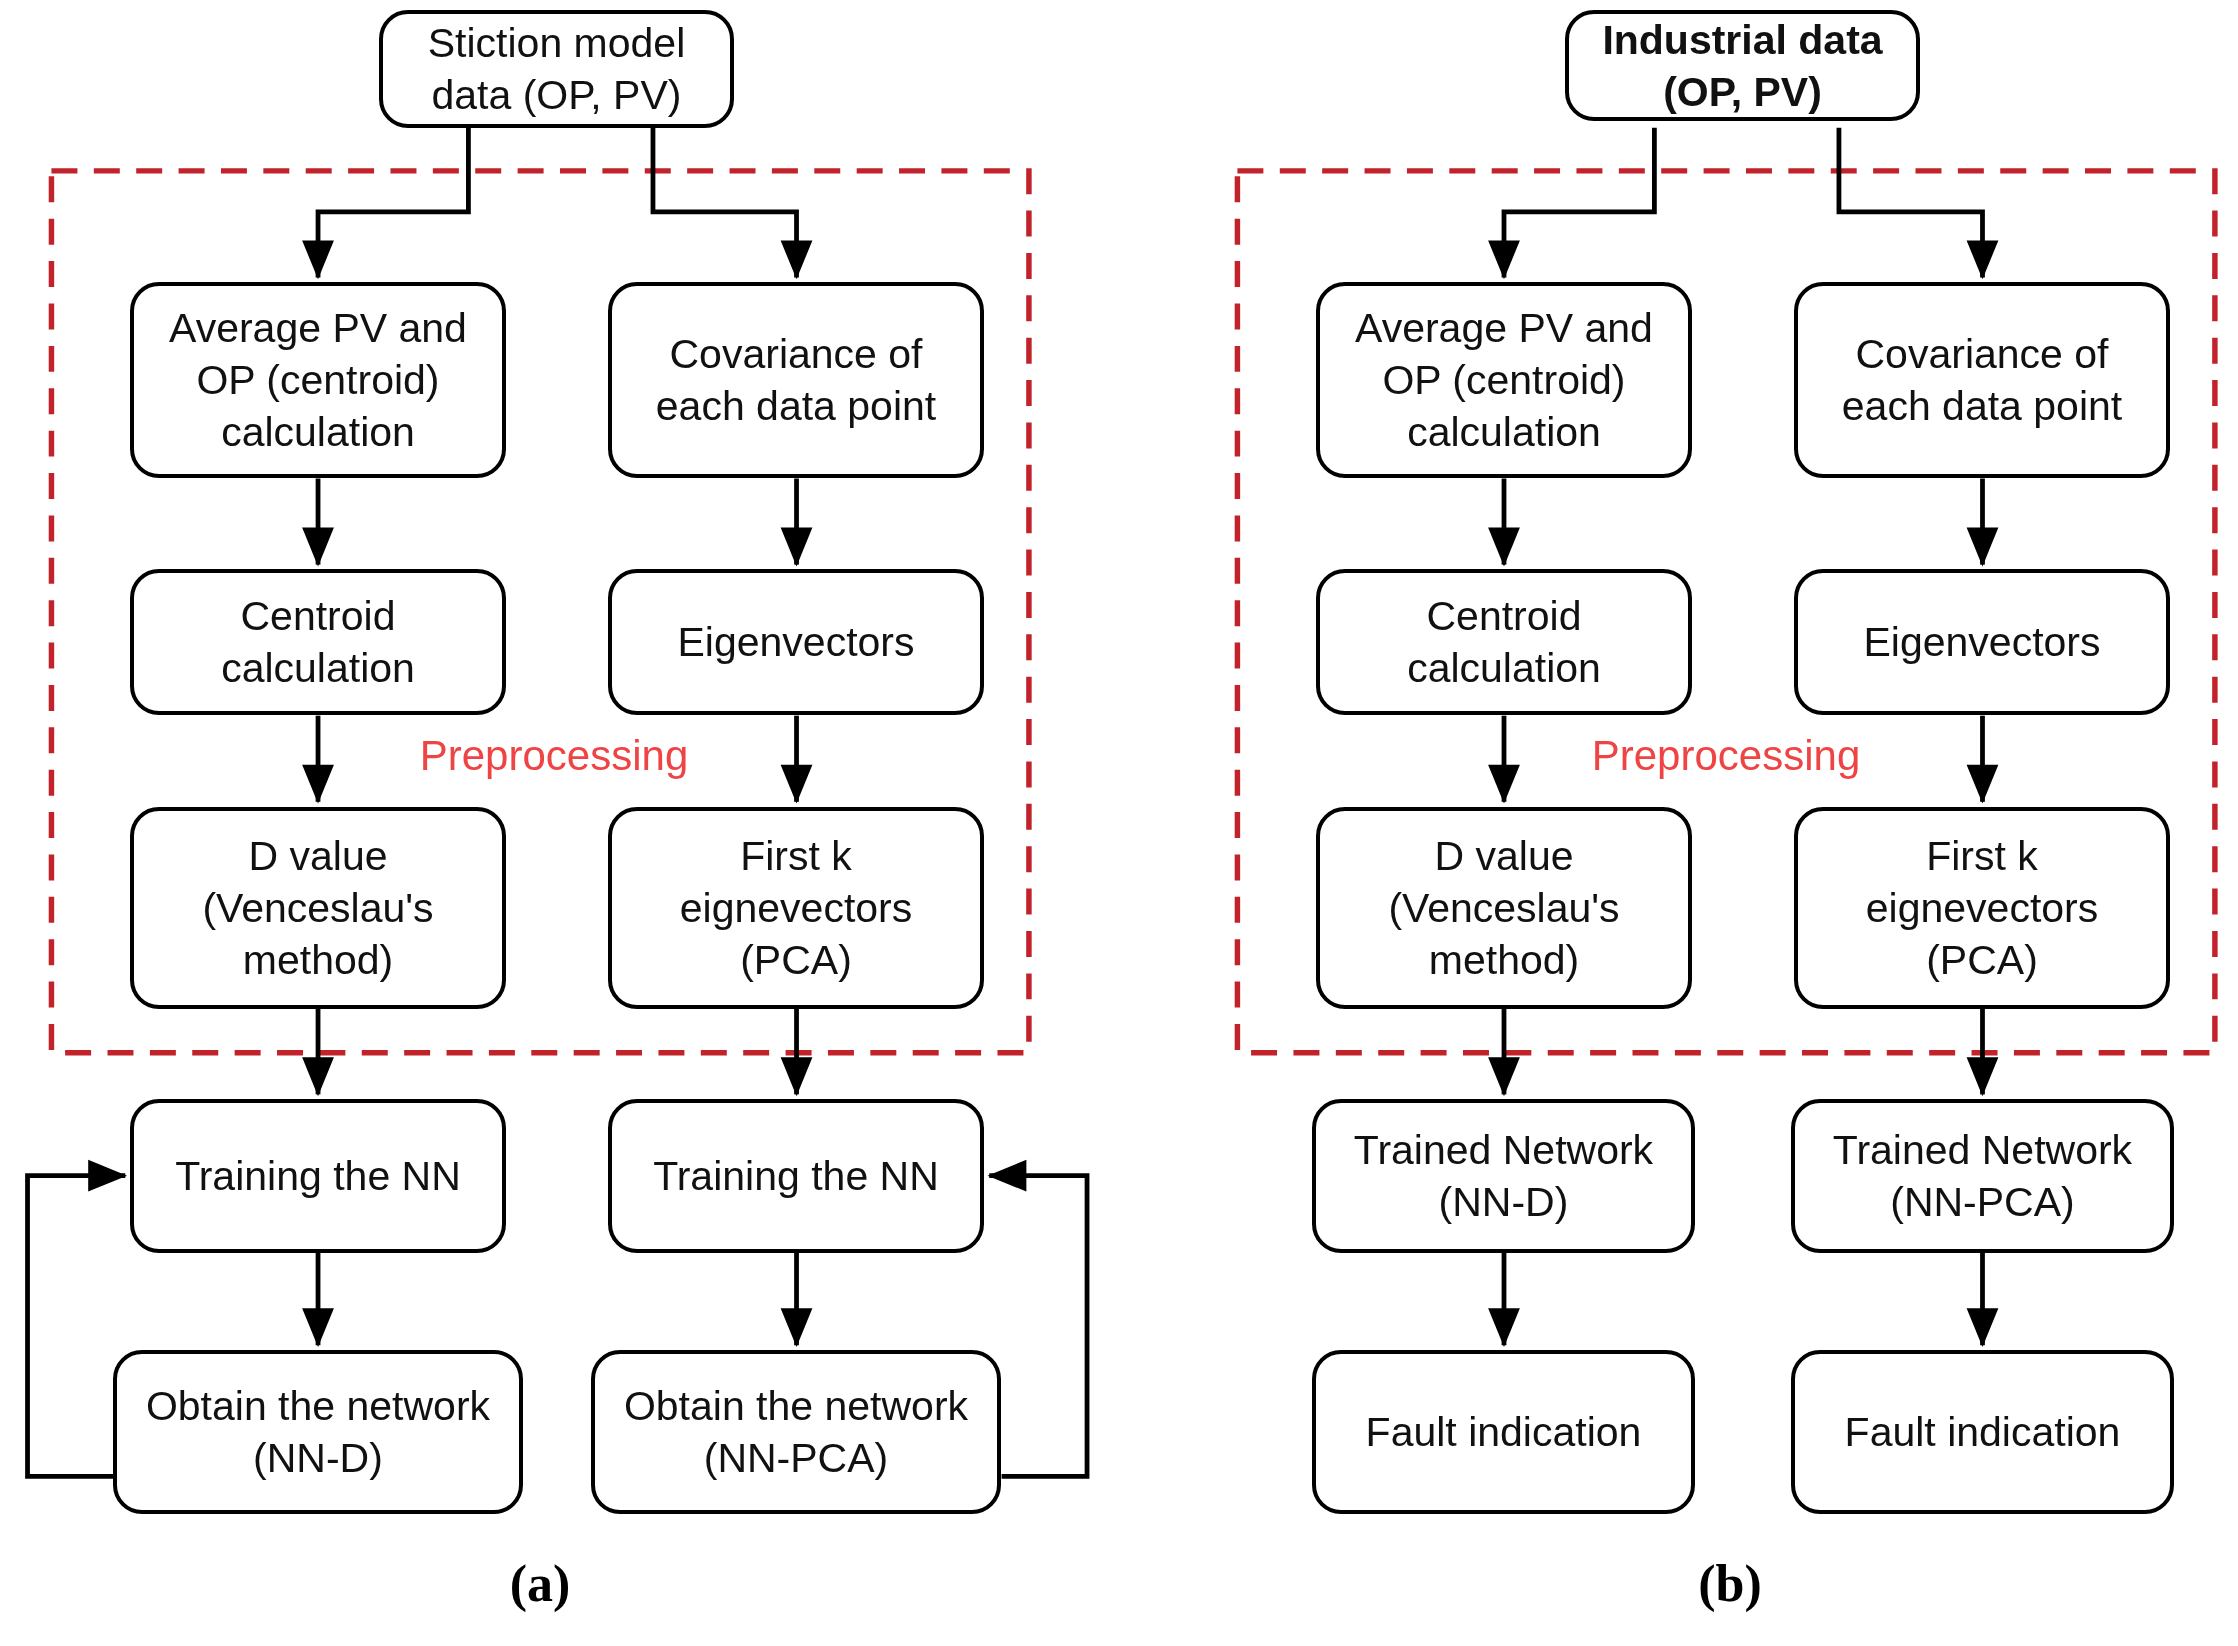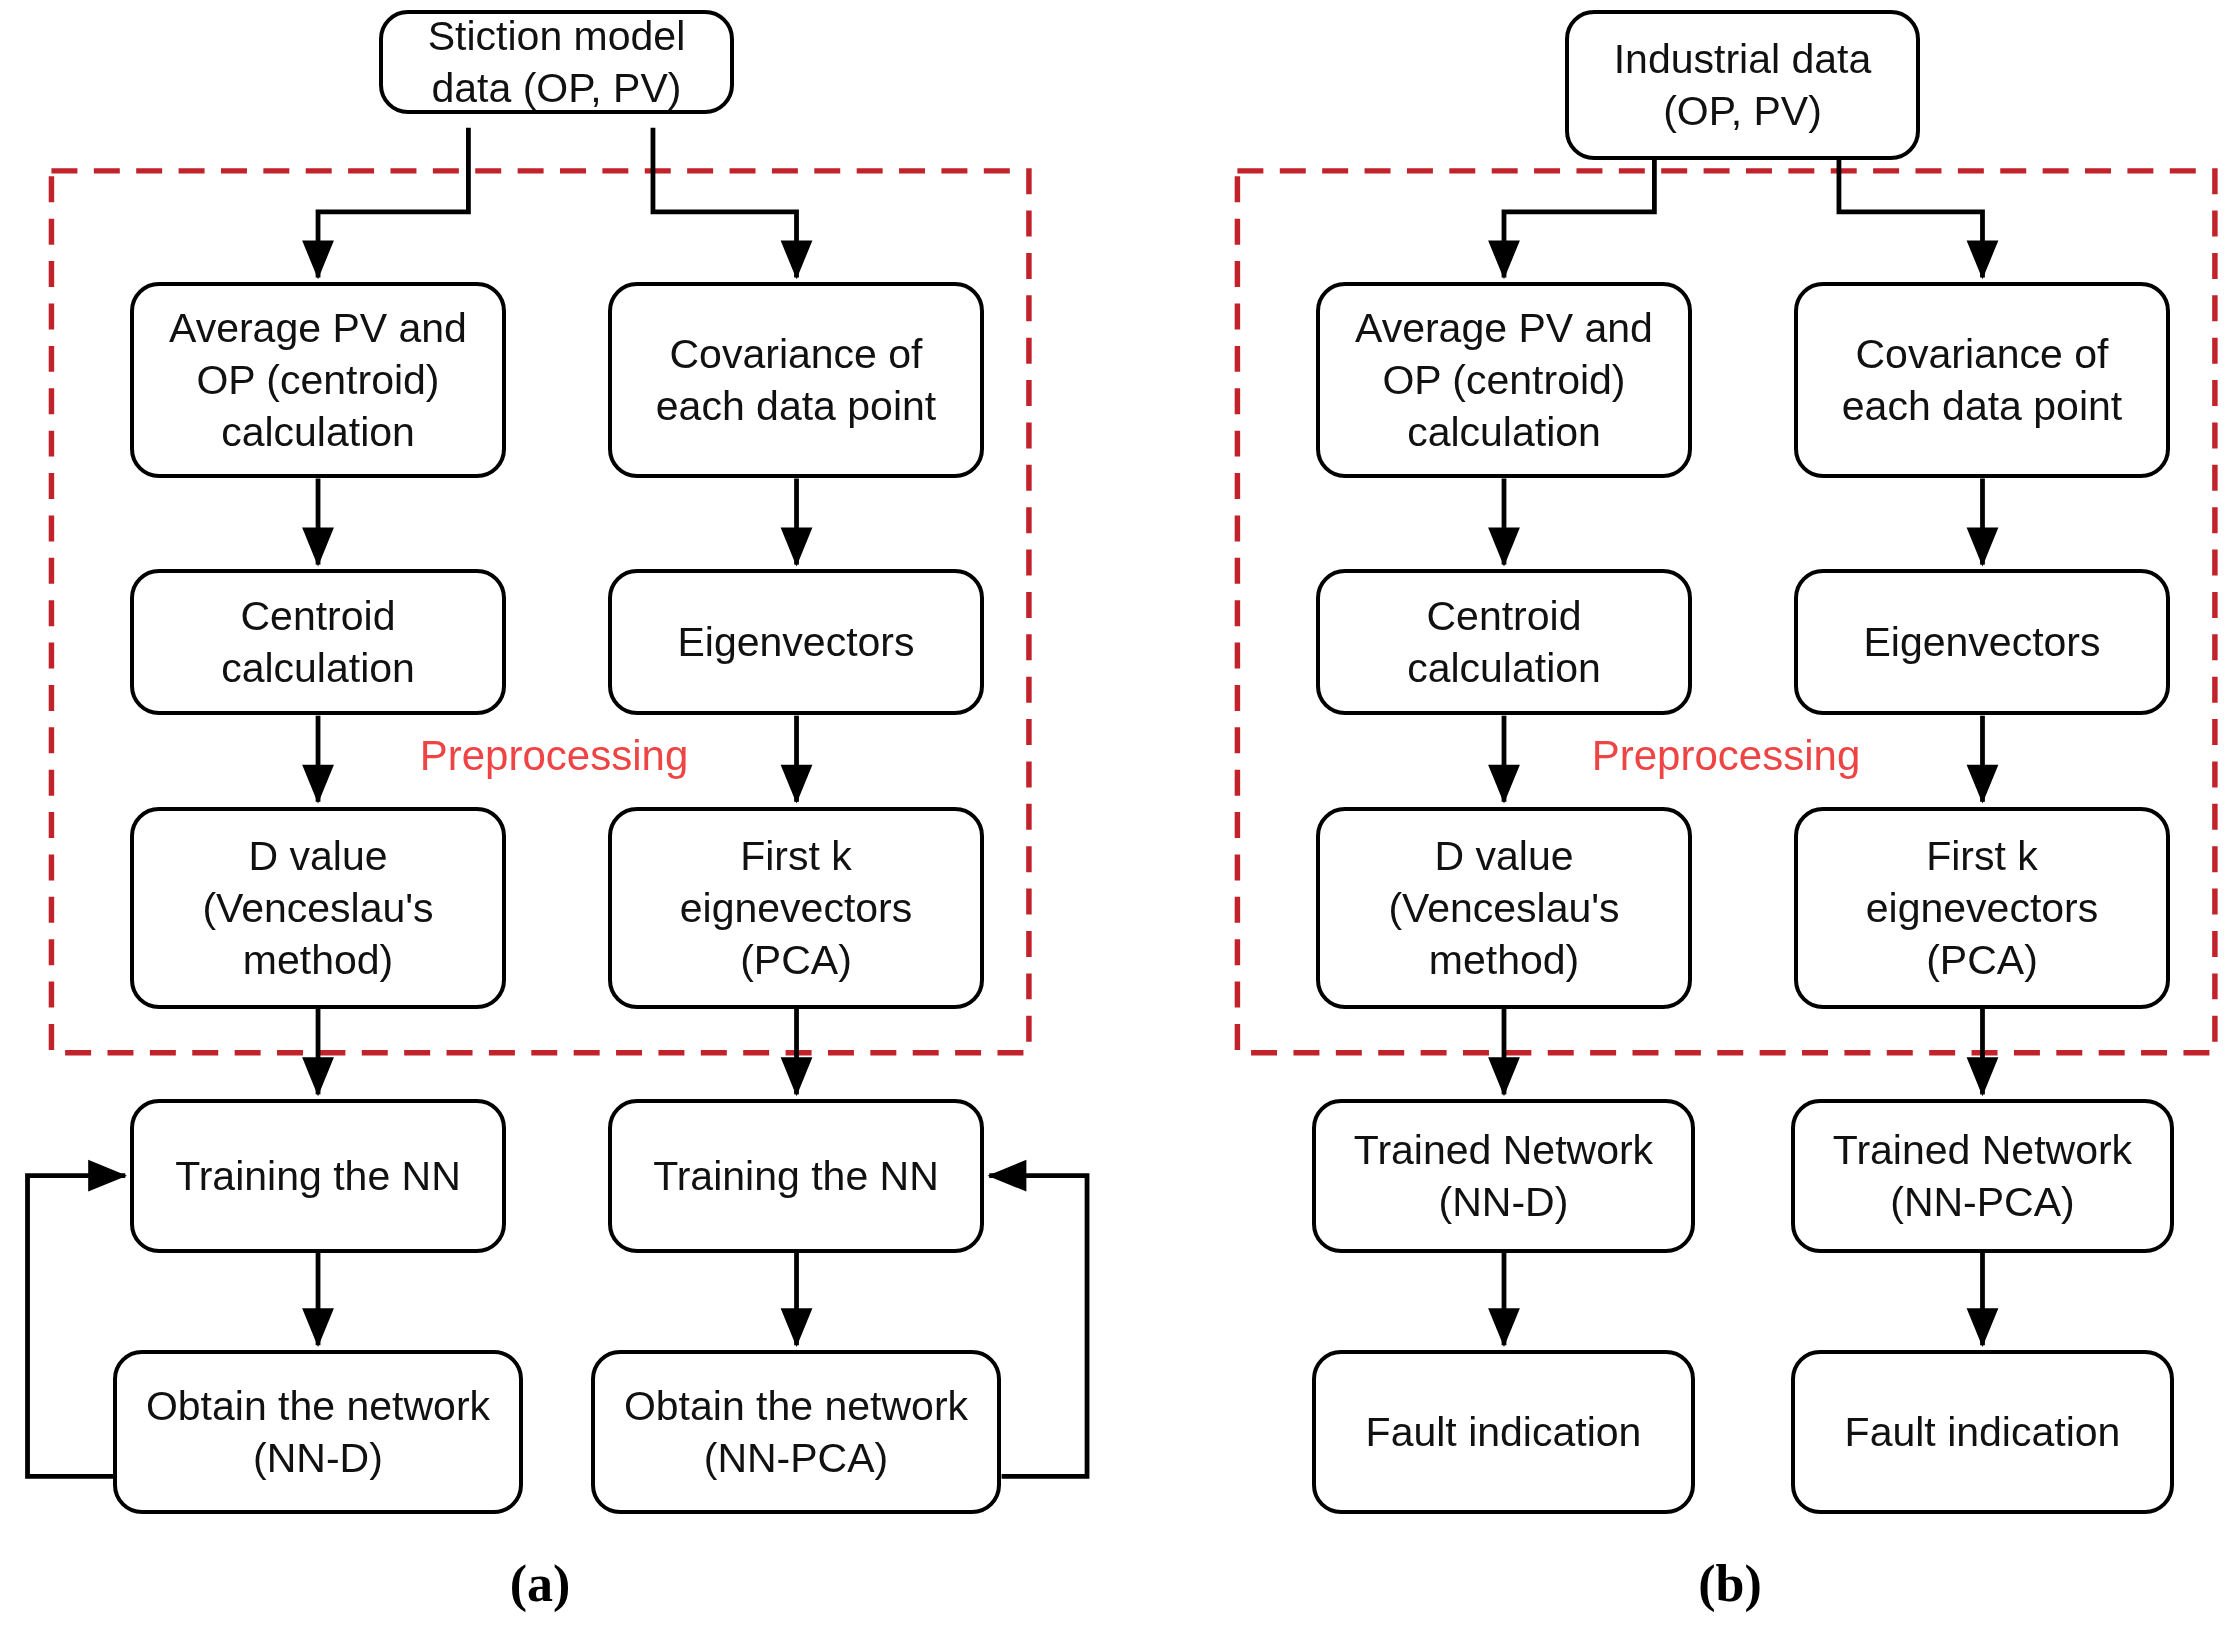--- a/index.html
+++ b/index.html
@@ -85,21 +85,21 @@
       <path class="flow-line" marker-end="url(#arrow)" d="M2200,1475 L2200,1601"></path>
       <path class="flow-line" marker-end="url(#arrow)" d="M2200,1833 L2200,1968"></path>
 
       <path class="flow-line" marker-end="url(#arrow)" d="M2900,700 L2900,826"></path>
       <path class="flow-line" marker-end="url(#arrow)" d="M2900,1047 L2900,1173"></path>
       <path class="flow-line" marker-end="url(#arrow)" d="M2900,1475 L2900,1601"></path>
       <path class="flow-line" marker-end="url(#arrow)" d="M2900,1833 L2900,1968"></path>
     </g>
   </svg>
 
-  <div class="node" style="left:379px;top:10.3px;width:355px;height:104px;">Stiction model
+  <div class="node" style="left:379px;top:10.3px;width:355px;height:118px;">Stiction model
 data (OP, PV)</div>
 
   <div class="node" style="left:130px;top:282px;width:376px;height:196px;">Average PV and
 OP (centroid)
 calculation</div>
 
   <div class="node" style="left:608px;top:282px;width:376px;height:196px;">Covariance of
 each data point</div>
 
   <div class="node" style="left:130px;top:569px;width:376px;height:146px;">Centroid
@@ -122,21 +122,21 @@
   <div class="node" style="left:113px;top:1350px;width:410px;height:164px;">Obtain the network
 (NN-D)</div>
 
   <div class="node" style="left:591px;top:1350px;width:410px;height:164px;">Obtain the network
 (NN-PCA)</div>
 
   <div class="preprocessing-label" style="left:349px;top:733px;">Preprocessing</div>
 
   <div class="figure-caption" style="left:369px;top:1555px;">(a)</div>
 
-  <div class="node" style="left:1565px;top:10.3px;width:355px;height:150px;">Industrial data
+  <div class="node" style="left:1565px;top:10.3px;width:355px;height:111px;font-weight:bold;">Industrial data
 (OP, PV)</div>
 
   <div class="node" style="left:1316px;top:282px;width:376px;height:196px;">Average PV and
 OP (centroid)
 calculation</div>
 
   <div class="node" style="left:1794px;top:282px;width:376px;height:196px;">Covariance of
 each data point</div>
 
   <div class="node" style="left:1316px;top:569px;width:376px;height:146px;">Centroid

